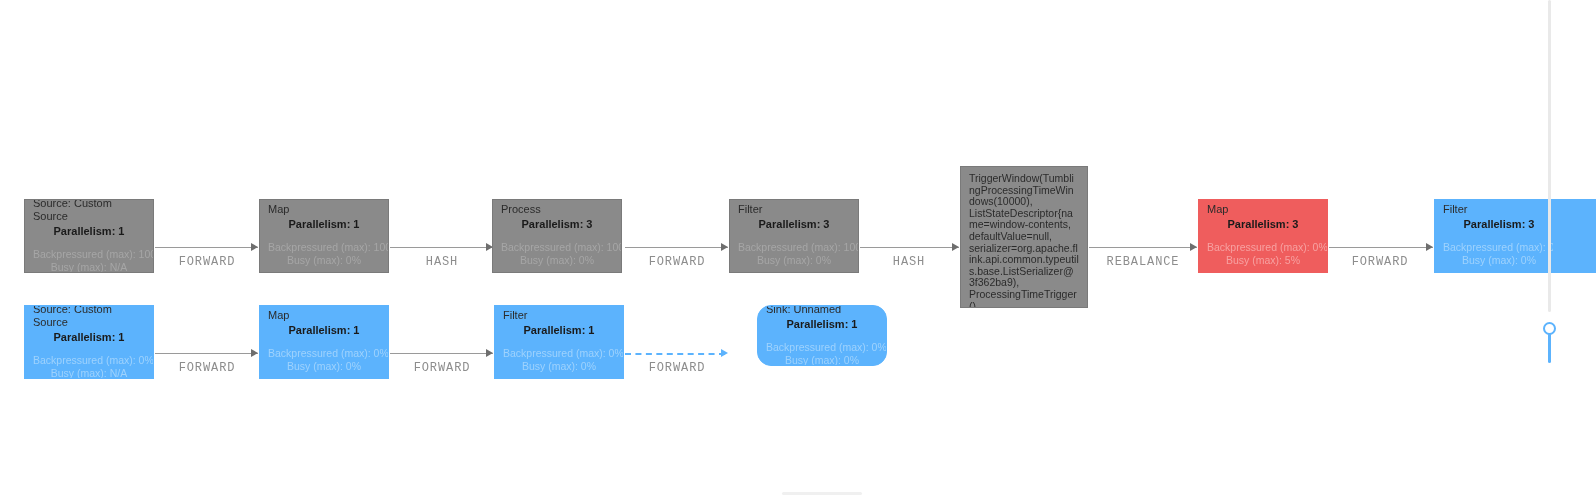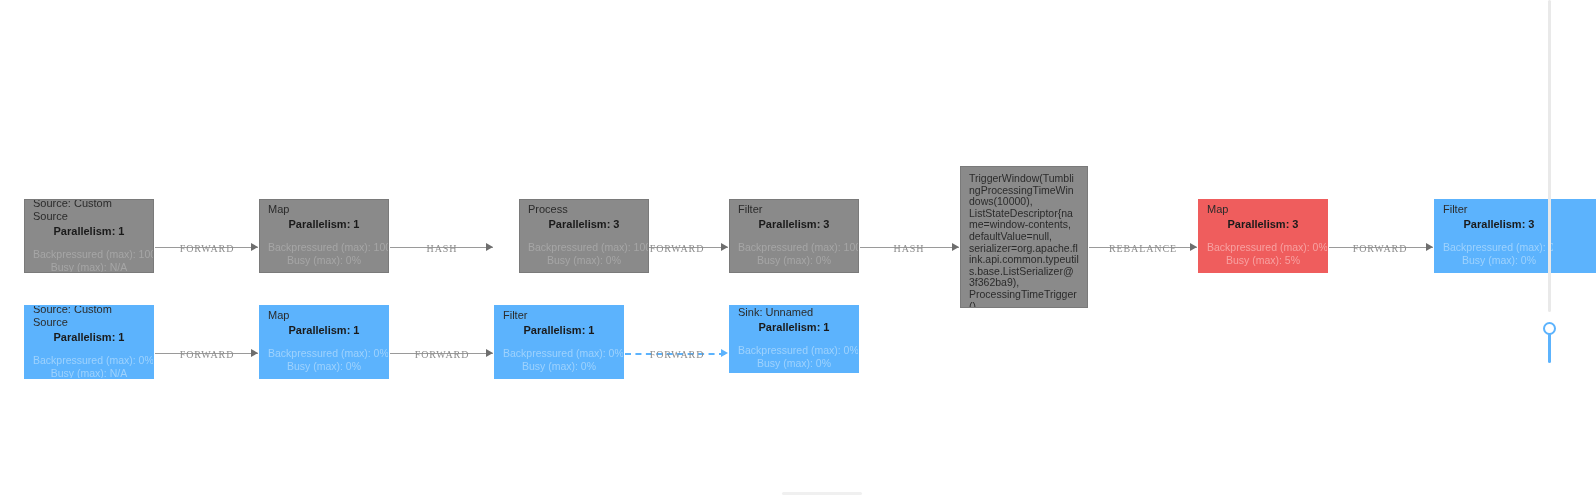--- a/index.html
+++ b/index.html
@@ -94,26 +94,27 @@
     height: 0;
     border-top: 4px solid transparent;
     border-bottom: 4px solid transparent;
     border-left: 7px solid #6e6e6e;
   }
   .arrowhead.blue {
     border-left-color: #5cb3fd;
   }
   .edge-label {
     position: absolute;
-    font-size: 10px;
+    font-size: 12px;
     letter-spacing: 0.9px;
     color: #8d8d8d;
-    font-family: Liberation Serif, serif;
+    font-family: Liberation Mono, monospace;
     white-space: nowrap;
     text-align: center;
+    margin-top: 12px;
   }
 
   
   .v-scroll-track {
     position: absolute;
     width: 3px;
     background: #e9e9e9;
     border-radius: 2px;
   }
   .zoom-slider-handle {
@@ -195,21 +196,21 @@
 
   <div class="vertex grey" style="left:259px; top:199px; width:130px; height:74px;">
     <div class="v-name">Map</div>
     <div class="v-par">Parallelism: 1</div>
     <div class="v-metrics">
       <div>Backpressured (max): 100%</div>
       <div>Busy (max): 0%</div>
     </div>
   </div>
 
-  <div class="vertex grey" style="left:519px; top:199px; width:130px; height:74px;">
+  <div class="vertex grey" style="left:492px; top:199px; width:130px; height:74px;">
     <div class="v-name">Process</div>
     <div class="v-par">Parallelism: 3</div>
     <div class="v-metrics">
       <div>Backpressured (max): 100%</div>
       <div>Busy (max): 0%</div>
     </div>
   </div>
 
   <div class="vertex grey" style="left:729px; top:199px; width:130px; height:74px;">
     <div class="v-name">Filter</div>
@@ -265,21 +266,21 @@
 
   <div class="vertex blue" style="left:494px; top:305px; width:130px; height:74px;">
     <div class="v-name">Filter</div>
     <div class="v-par">Parallelism: 1</div>
     <div class="v-metrics">
       <div>Backpressured (max): 0%</div>
       <div>Busy (max): 0%</div>
     </div>
   </div>
 
-  <div class="vertex blue" style="left:729px; top:305px; width:130px; height:68px;">
+  <div class="vertex blue" style="left:757px; top:305px; width:130px; height:61px;border-radius:14px;">
     <div class="v-name">Sink: Unnamed</div>
     <div class="v-par">Parallelism: 1</div>
     <div class="v-metrics">
       <div>Backpressured (max): 0%</div>
       <div>Busy (max): 0%</div>
     </div>
   </div>
 
   <div class="v-scroll-track" style="left:1548px; top:0px; height:312px;"></div>
   <div class="zoom-slider-stem" style="left:1548px; top:333px; height:30px;"></div>

